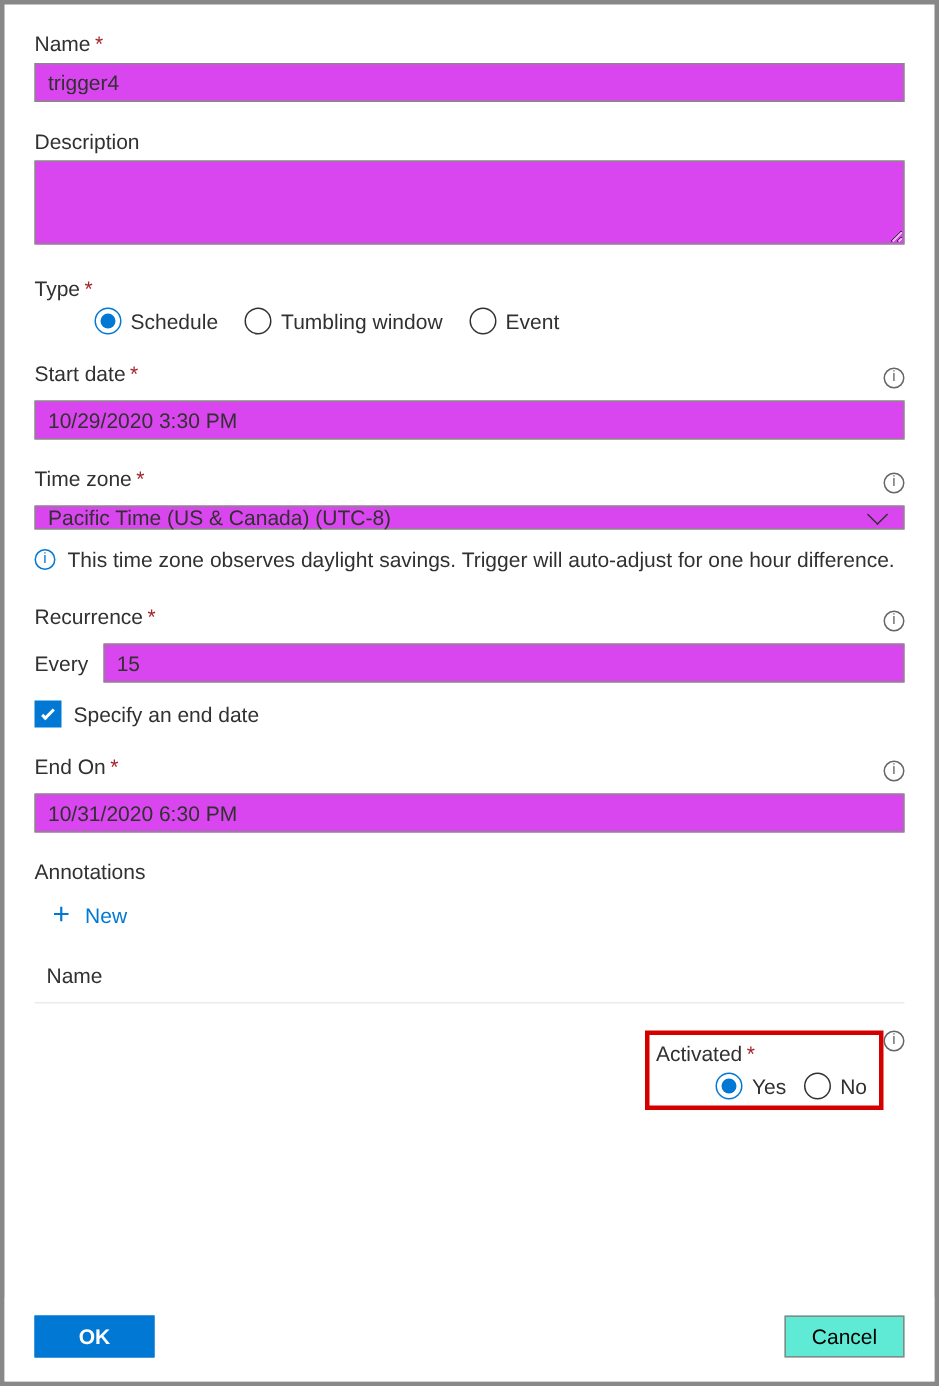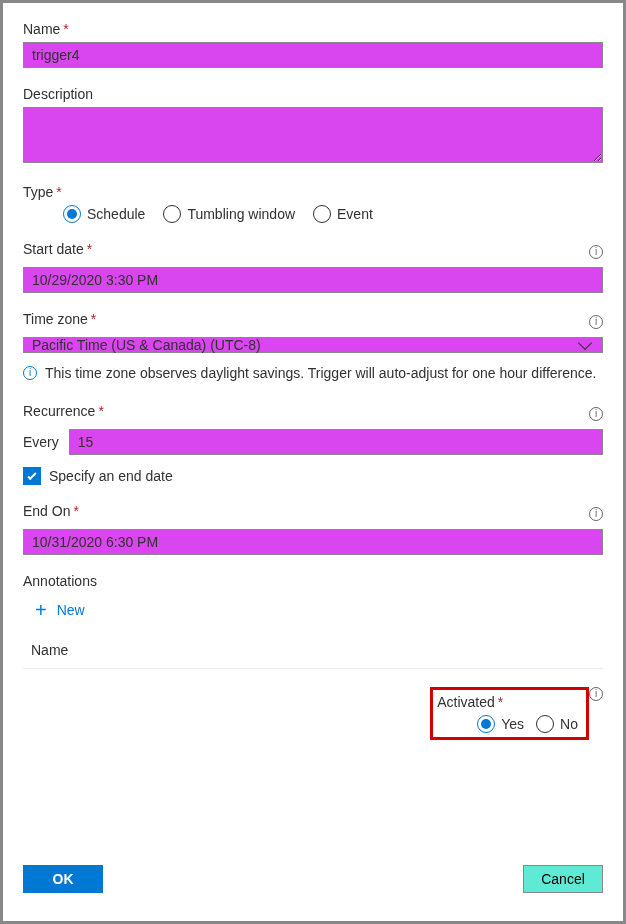--- a/index.html
+++ b/index.html
@@ -187,21 +187,21 @@
     padding: 4px 8px 4px 4px;
     display: inline-block;
   }
   .activated-row {
     display: flex;
     justify-content: space-between;
     align-items: flex-start;
   }
   .footer {
     position: absolute;
-    bottom: 12px; left: 0; right: 0;
+    bottom: 0; left: 0; right: 0;
     padding: 12px 20px 16px 20px;
     display: flex;
     justify-content: space-between;
     background: #fff;
   }
   .btn {
     min-width: 80px;
     height: 28px;
     font-size: 14px;
     border: 1px solid #8a8886;

